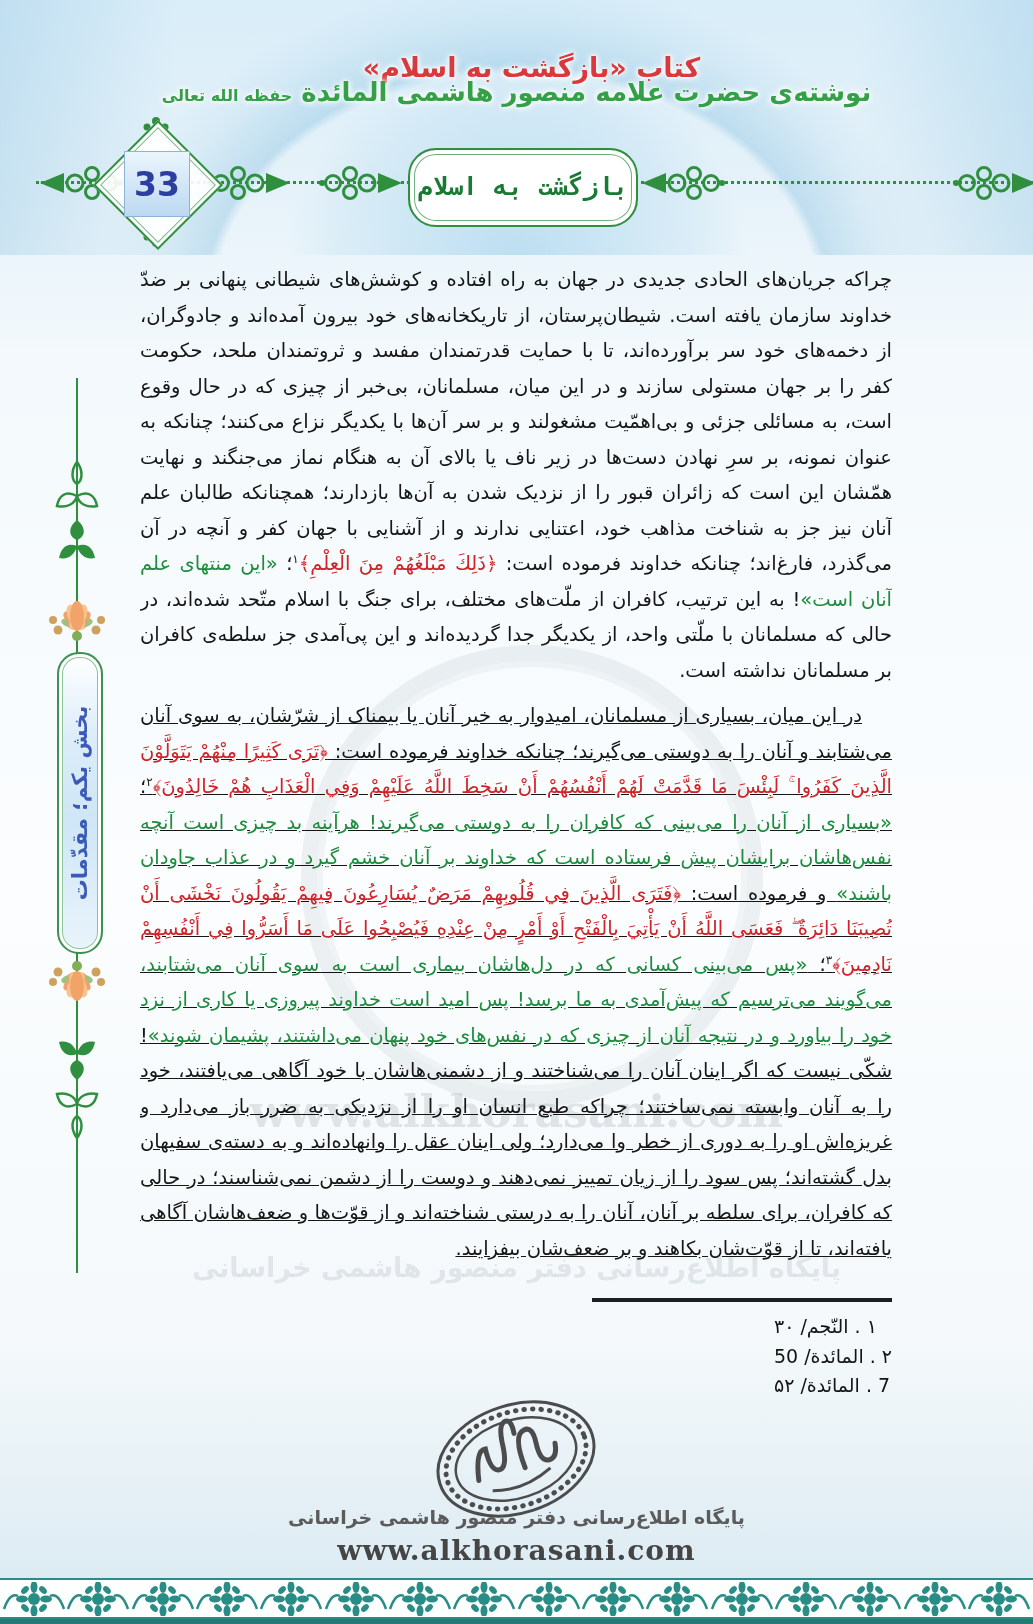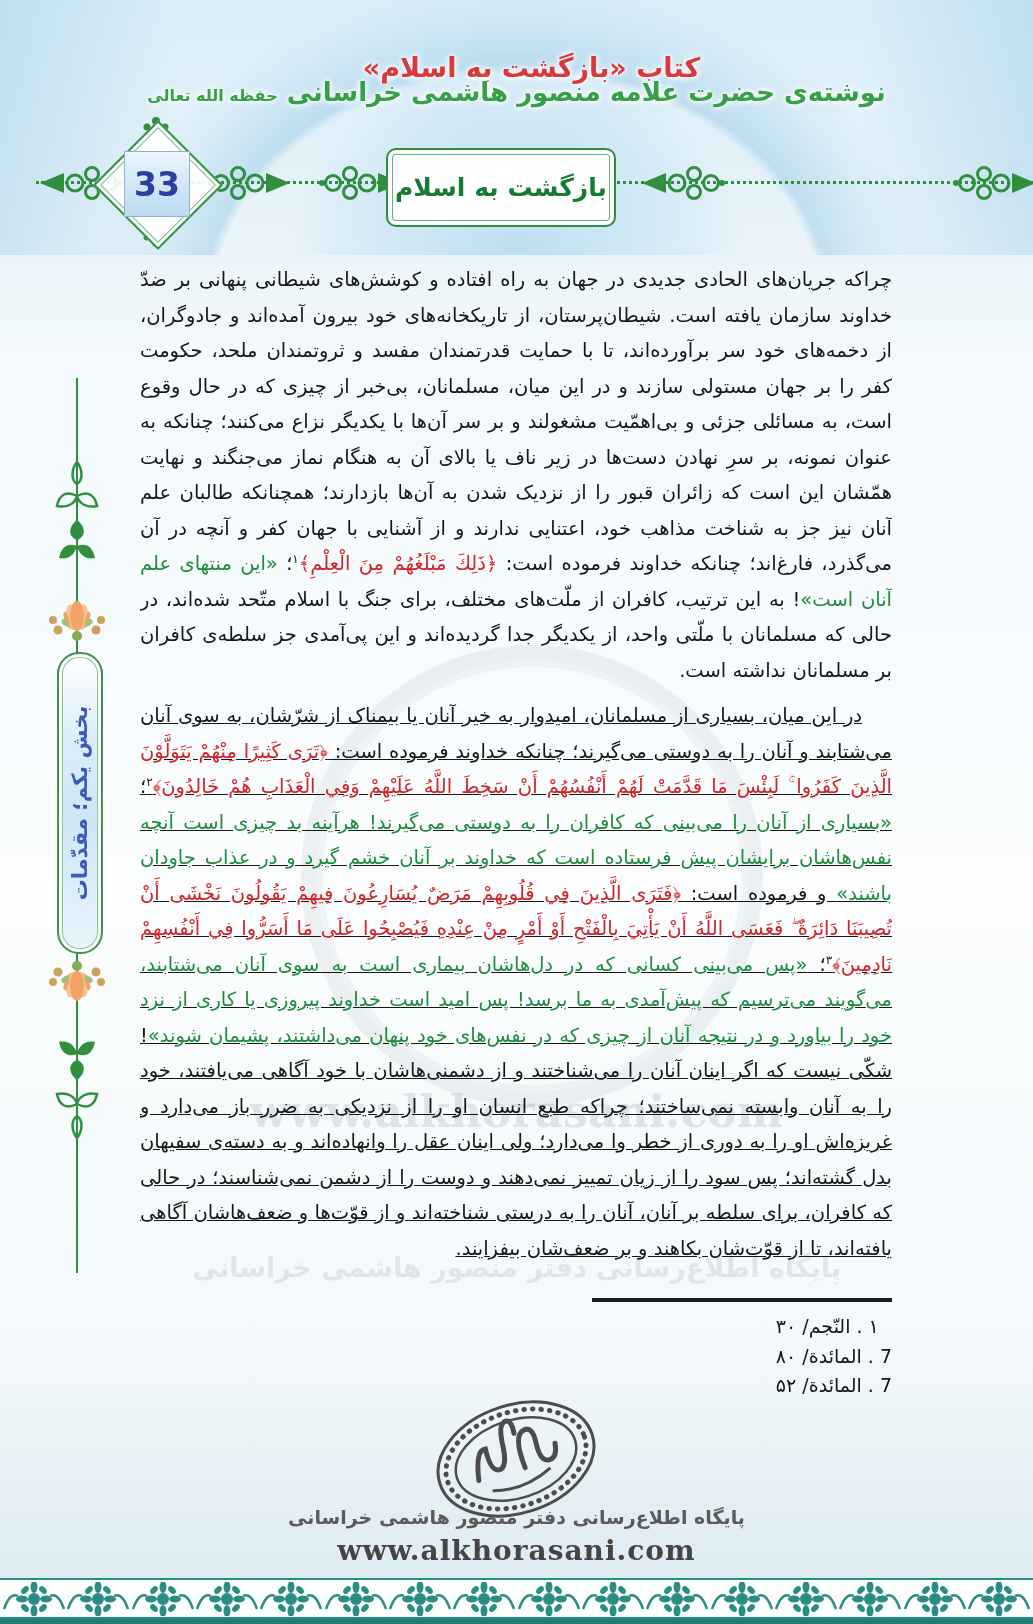--- a/index.html
+++ b/index.html
@@ -28,25 +28,25 @@
   .fl.mir{transform:scaleX(-1);}
   .diamond{position:absolute;left:112px;top:139px;width:88px;height:88px;transform:rotate(45deg);
     background:rgba(255,255,255,.92);border:2px solid #2f8f3f;
     box-shadow:inset 0 0 0 3px #fff,inset 0 0 0 4px #7db98b;}
   .pagenum{position:absolute;left:124px;top:151px;width:64px;height:64px;
     background:linear-gradient(180deg,#eaf5fd,#bcd9f1);border:1px solid #8fb3d4;
     display:flex;align-items:center;justify-content:center;
     font-size:33px;font-weight:bold;color:#2c3e9f;}
   .finial{position:absolute;left:142px;width:28px;height:16px;}
   .finial.top{top:116px;}  .finial.bot{top:232px;transform:scaleY(-1);}
-  .titlebox{position:absolute;left:386px;top:148px;width:226px;height:75px;background:#fff;
-    border:2px solid #2f8f3f;border-radius:10px;
+  .titlebox{position:absolute;left:408px;top:148px;width:226px;height:75px;background:#fff;
+    border:2px solid #2f8f3f;border-radius:28px;
     box-shadow:inset 0 0 0 4px #fff,inset 0 0 0 5px #6fae7e;
     display:flex;align-items:center;justify-content:center;
-    font-size:25px;font-weight:bold;color:#187a33;}
+    font-size:25px;font-weight:bold;color:#187a33;font-family:Liberation Mono, monospace;}
 
   
   .side-line{position:absolute;left:76px;top:378px;width:2px;height:895px;background:#2f8f3f;}
   .bud{position:absolute;left:55px;width:44px;height:140px;}
   .bud.top{top:448px;}  .bud.bot{top:1012px;transform:scaleY(-1);}
   .flower{position:absolute;left:46px;width:62px;height:60px;}
   .flower.top{top:590px;}  .flower.bot{top:952px;transform:scaleY(-1);}
   .capsule{position:absolute;left:57px;top:652px;width:42px;height:298px;border-radius:22px;
     border:2px solid #3f9152;box-shadow:inset 0 0 0 3px #fff,inset 0 0 0 4px #8cc49a;
     background:linear-gradient(180deg,#ffffff,#dcedf9 28%,#cfe6f6 55%,#e9f4fb 100%);}
@@ -98,21 +98,21 @@
 
   <div class="bg-arch"></div>
   <div class="bg-bottom"></div>
 
   <div class="wm-ring"></div>
   <div class="wm-url">www.alkhorasani.com</div>
   <div class="wm-cap">پایگاه اطلاع‌رسانی دفتر منصور هاشمی خراسانی</div>
 
   <div class="hdr hdr-book">کتاب «بازگشت به اسلام»</div>
   <div class="hdr hdr-author">
-    <span>نوشته‌ی حضرت علامه منصور هاشمی خراسانی</span>
+    <span>نوشته‌ی حضرت علامه منصور هاشمی المائدة</span>
     <span class="hdr-honorific">حفظه الله تعالی</span>
   </div>
 
   <div class="dotline"></div>
 
   <div class="fl" style="left:38px">
     <svg width="86" height="46" viewBox="0 0 86 46">
         <polygon points="2,23 26,13 26,33" fill="#2f8f3f"></polygon>
         <circle cx="37" cy="23" r="8" fill="none" stroke="#2f8f3f" stroke-width="3"></circle>
         <circle cx="54" cy="14" r="6.5" fill="none" stroke="#2f8f3f" stroke-width="3"></circle>
@@ -241,21 +241,21 @@
   </div>
 
   <main class="body-text">
       <p class="para"><span class="run-normal">چراکه جریان‌های الحادی جدیدی در جهان به راه افتاده و کوشش‌های شیطانی پنهانی بر ضدّ خداوند سازمان یافته است. شیطان‌پرستان، از تاریکخانه‌های خود بیرون آمده‌اند و جادوگران، از دخمه‌های خود سر برآورده‌اند، تا با حمایت قدرتمندان مفسد و ثروتمندان ملحد، حکومت کفر را بر جهان مستولی سازند و در این میان، مسلمانان، بی‌خبر از چیزی که در حال وقوع است، به مسائلی جزئی و بی‌اهمّیت مشغولند و بر سر آن‌ها با یکدیگر نزاع می‌کنند؛ چنانکه به عنوان نمونه، بر سرِ نهادن دست‌ها در زیر ناف یا بالای آن به هنگام نماز می‌جنگند و نهایت همّشان این است که زائران قبور را از نزدیک شدن به آن‌ها بازدارند؛ همچنانکه طالبان علم آنان نیز جز به شناخت مذاهب خود، اعتنایی ندارند و از آشنایی با جهان کفر و آنچه در آن می‌گذرد، فارغ‌اند؛ چنانکه خداوند فرموده است: </span><span class="run-quran">﴿ذَلِكَ مَبْلَغُهُمْ مِنَ الْعِلْمِ﴾</span><sup class="run-ref">۱</sup><span class="run-normal">؛ </span><span class="run-translation">«این منتهای علم آنان است»</span><span class="run-normal">! به این ترتیب، کافران از ملّت‌های مختلف، برای جنگ با اسلام متّحد شده‌اند، در حالی که مسلمانان با ملّتی واحد، از یکدیگر جدا گردیده‌اند و این پی‌آمدی جز سلطه‌ی کافران بر مسلمانان نداشته است.</span></p>
       <p class="para indent"><span class="run-normal">در این میان، بسیاری از مسلمانان، امیدوار به خیر آنان یا بیمناک از شرّشان، به سوی آنان می‌شتابند و آنان را به دوستی می‌گیرند؛ چنانکه خداوند فرموده است: </span><span class="run-quran">﴿تَرَى كَثِيرًا مِنْهُمْ يَتَوَلَّوْنَ الَّذِينَ كَفَرُوا ۚ لَبِئْسَ مَا قَدَّمَتْ لَهُمْ أَنْفُسُهُمْ أَنْ سَخِطَ اللَّهُ عَلَيْهِمْ وَفِي الْعَذَابِ هُمْ خَالِدُونَ﴾</span><sup class="run-ref">۲</sup><span class="run-normal">؛ </span><span class="run-translation">«بسیاری از آنان را می‌بینی که کافران را به دوستی می‌گیرند! هرآینه بد چیزی است آنچه نفس‌هاشان برایشان پیش فرستاده است که خداوند بر آنان خشم گیرد و در عذاب جاودان باشند»</span><span class="run-normal"> و فرموده است: </span><span class="run-quran">﴿فَتَرَى الَّذِينَ فِي قُلُوبِهِمْ مَرَضٌ يُسَارِعُونَ فِيهِمْ يَقُولُونَ نَخْشَى أَنْ تُصِيبَنَا دَائِرَةٌ ۖ فَعَسَى اللَّهُ أَنْ يَأْتِيَ بِالْفَتْحِ أَوْ أَمْرٍ مِنْ عِنْدِهِ فَيُصْبِحُوا عَلَى مَا أَسَرُّوا فِي أَنْفُسِهِمْ نَادِمِينَ﴾</span><sup class="run-ref">۳</sup><span class="run-normal">؛ </span><span class="run-translation">«پس می‌بینی کسانی که در دل‌هاشان بیماری است به سوی آنان می‌شتابند، می‌گویند می‌ترسیم که پیش‌آمدی به ما برسد! پس امید است خداوند پیروزی یا کاری از نزد خود را بیاورد و در نتیجه آنان از چیزی که در نفس‌های خود پنهان می‌داشتند، پشیمان شوند»</span><span class="run-normal">! شکّی نیست که اگر اینان آنان را می‌شناختند و از دشمنی‌هاشان با خود آگاهی می‌یافتند، خود را به آنان وابسته نمی‌ساختند؛ چراکه طبع انسان او را از نزدیکی به ضرر باز می‌دارد و غریزه‌اش او را به دوری از خطر وا می‌دارد؛ ولی اینان عقل را وانهاده‌اند و به دسته‌ی سفیهان بدل گشته‌اند؛ پس سود را از زیان تمییز نمی‌دهند و دوست را از دشمن نمی‌شناسند؛ در حالی که کافران، برای سلطه بر آنان، آنان را به درستی شناخته‌اند و از قوّت‌ها و ضعف‌هاشان آگاهی یافته‌اند، تا از قوّت‌شان بکاهند و بر ضعف‌شان بیفزایند.</span></p>
     </main>
 
   <div class="fn-sep"></div>
   <div class="footnotes">
       <div class="footnote">۱ . النّجم/ ۳۰</div>
-      <div class="footnote">7 . المائدة/ ۸۰</div>
+      <div class="footnote">۲ . المائدة/ 50</div>
       <div class="footnote">7 . المائدة/ ۵۲</div>
     </div>
 
   <div class="seal">
     <svg width="180" height="150" viewBox="0 0 180 150">
         <g transform="rotate(-18 90 75)" stroke="#4c4c4c" fill="none">
           <ellipse cx="90" cy="75" rx="80" ry="54" stroke-width="3"></ellipse>
           <ellipse cx="90" cy="75" rx="72" ry="47" stroke-width="5" stroke-dasharray="0.5 8" stroke-linecap="round"></ellipse>
           <ellipse cx="90" cy="75" rx="62" ry="39" stroke-width="2.5"></ellipse>
           <path d="M48 84 q6 -30 16 -28 q-2 22 6 24 q10 2 12 -26 q2 -16 8 -18 q8 -2 6 14" stroke-width="5" stroke-linecap="round"></path>

